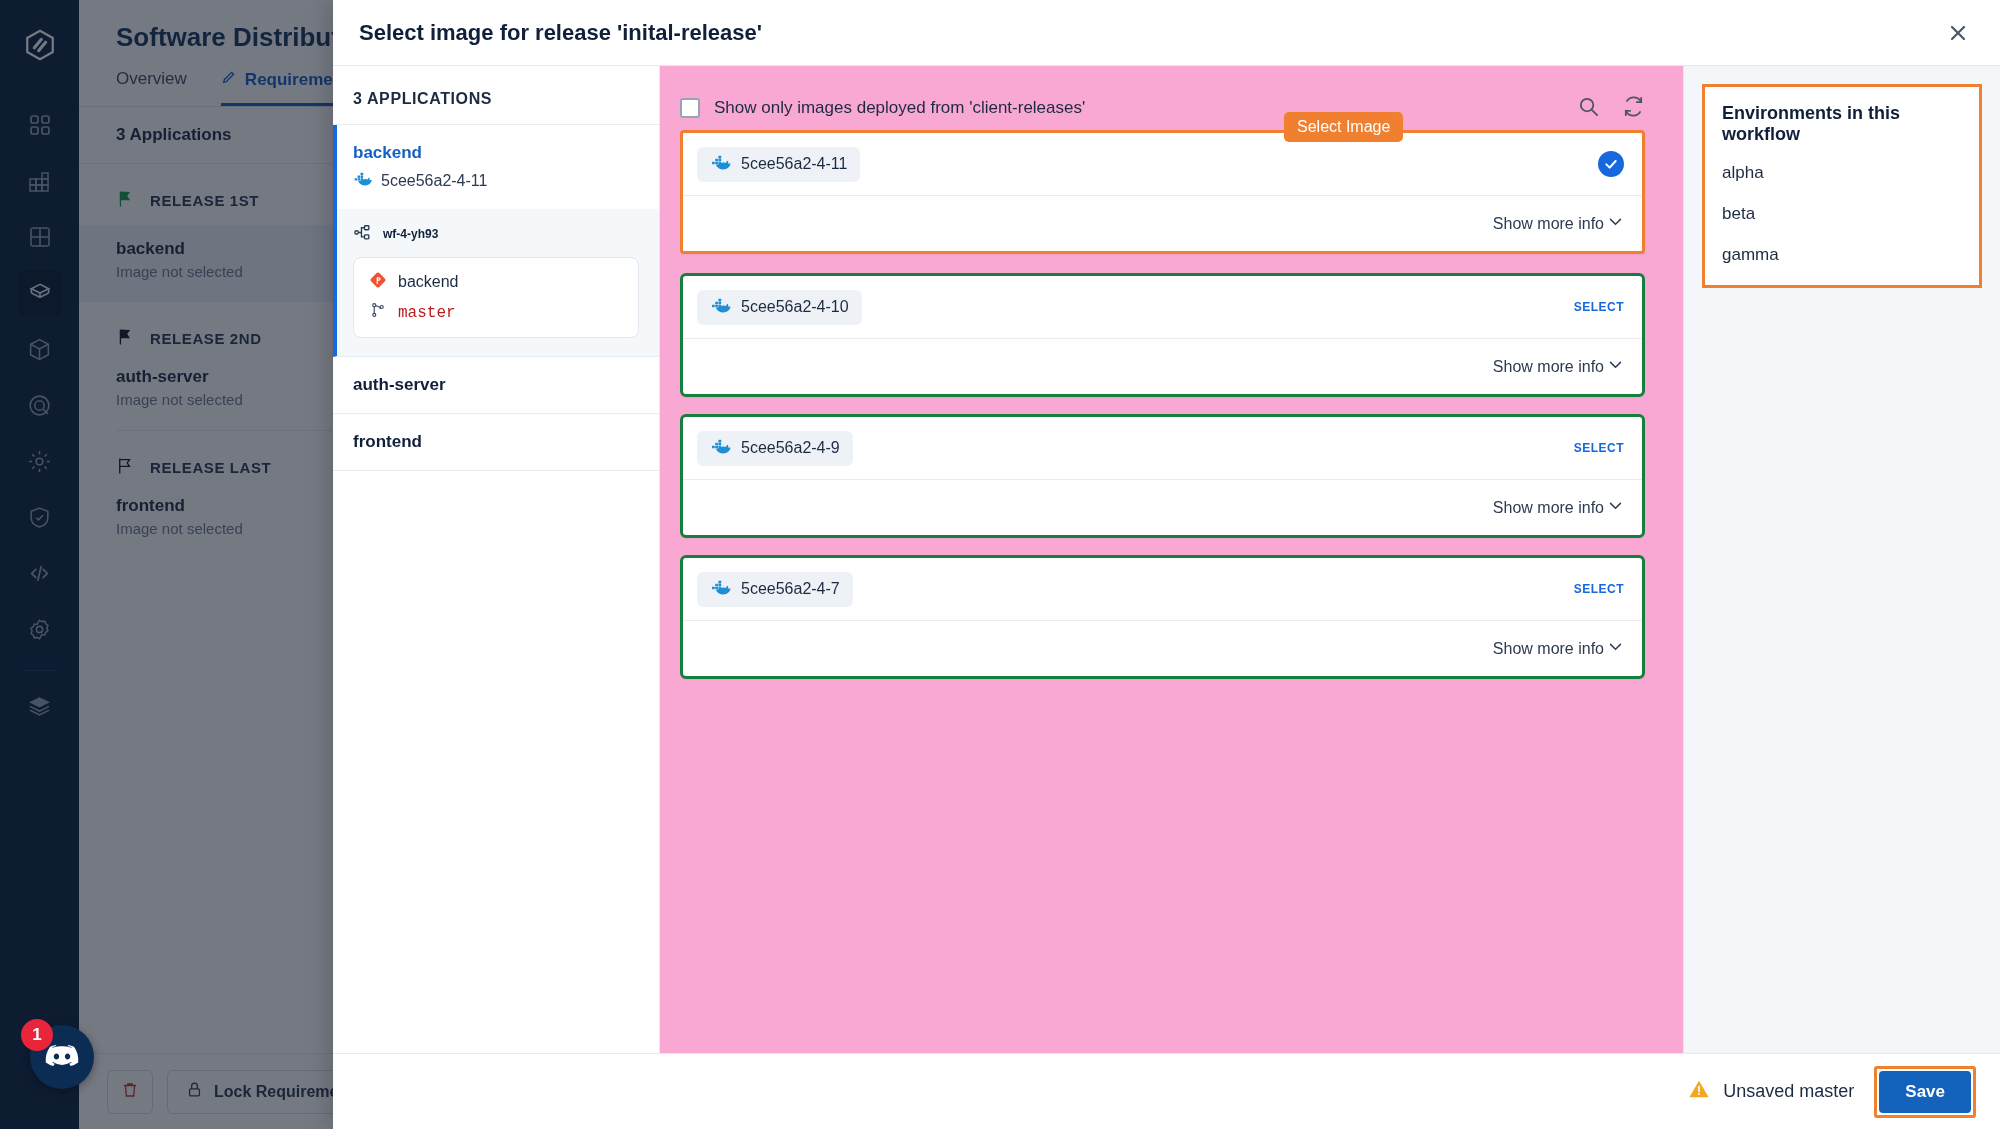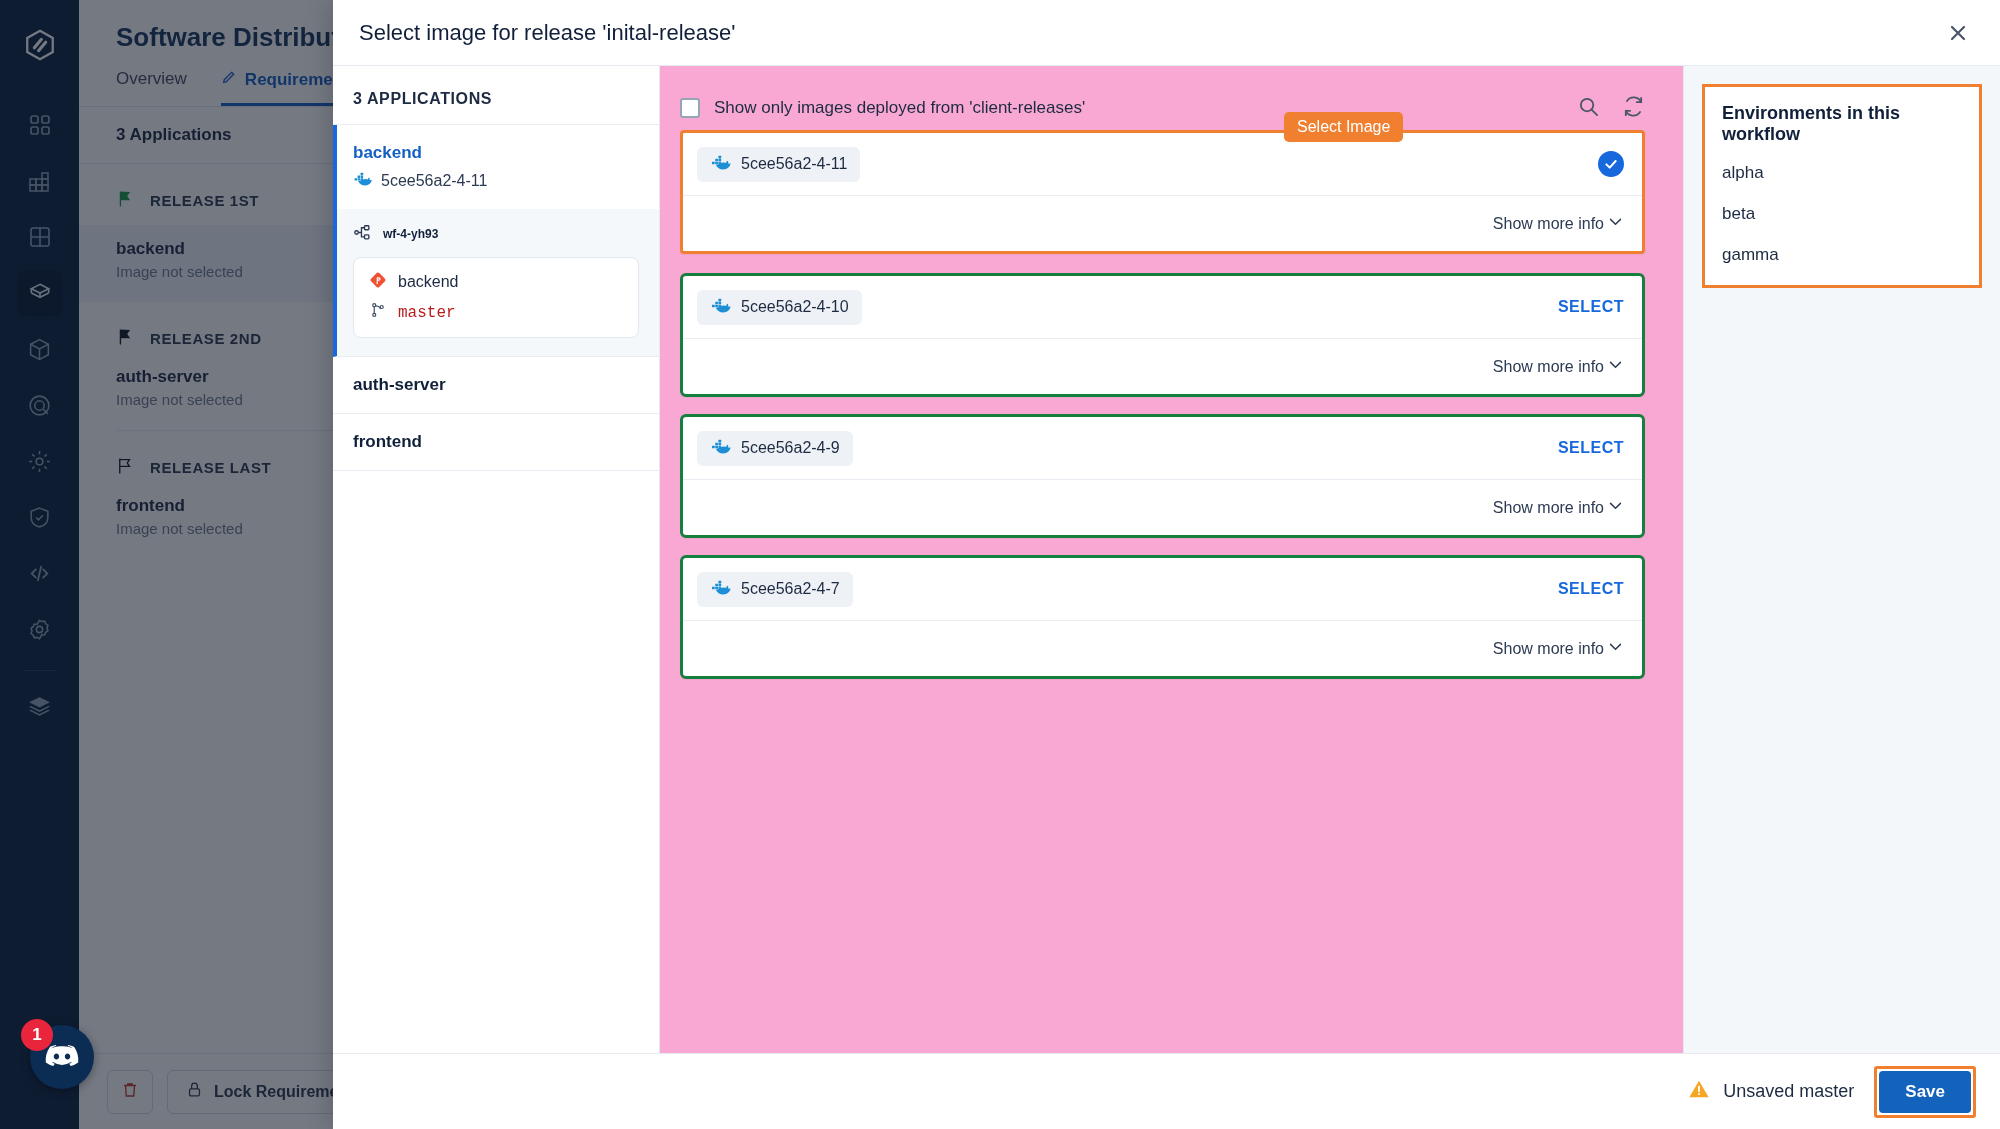--- a/index.html
+++ b/index.html
@@ -120,21 +120,21 @@
     display: flex; flex-direction: column;
     box-shadow: -4px 0 22px rgba(0,0,0,0.18);
   }
   #modal-header {
     height: 66px; flex: 0 0 66px;
     display: flex; align-items: center; justify-content: space-between;
     padding: 0 30px 0 26px;
     border-bottom: 1px solid #e6eaf0;
     background: #fff;
   }
-  #modal-title { font-size: 22px; font-weight: normal; color: #11203a; }
+  #modal-title { font-size: 22px; font-weight: bold; color: #11203a; }
   #modal-close { color: #4a5668; cursor: pointer; display:flex; }
 
   #modal-body { flex: 1; display: flex; min-height: 0; }
 
   
   #mleft {
     width: 327px; flex: 0 0 327px;
     background: #fff;
     border-right: 1px solid #e6eaf0;
     display: flex; flex-direction: column;
@@ -235,21 +235,21 @@
     padding: 0 18px 0 14px;
   }
   .img-tag {
     display: inline-flex; align-items: center; gap: 10px;
     background: #eef1f5; border-radius: 6px;
     padding: 7px 13px;
     font-size: 16px; color: #1d2b42;
   }
   .select-link {
     margin-left: auto;
-    color: #1668DC; font-size: 16px; font-weight: bold; letter-spacing: 0.5px;
+    color: #1668DC; font-size: 12px; font-weight: bold; letter-spacing: 0.5px;
     cursor: pointer;
   }
   .check-badge {
     margin-left: auto;
     width: 26px; height: 26px; border-radius: 50%;
     background: #1668DC; color: #fff;
     display: flex; align-items: center; justify-content: center;
   }
   .img-bottom {
     border-top: 1px solid #e8ecf2;

